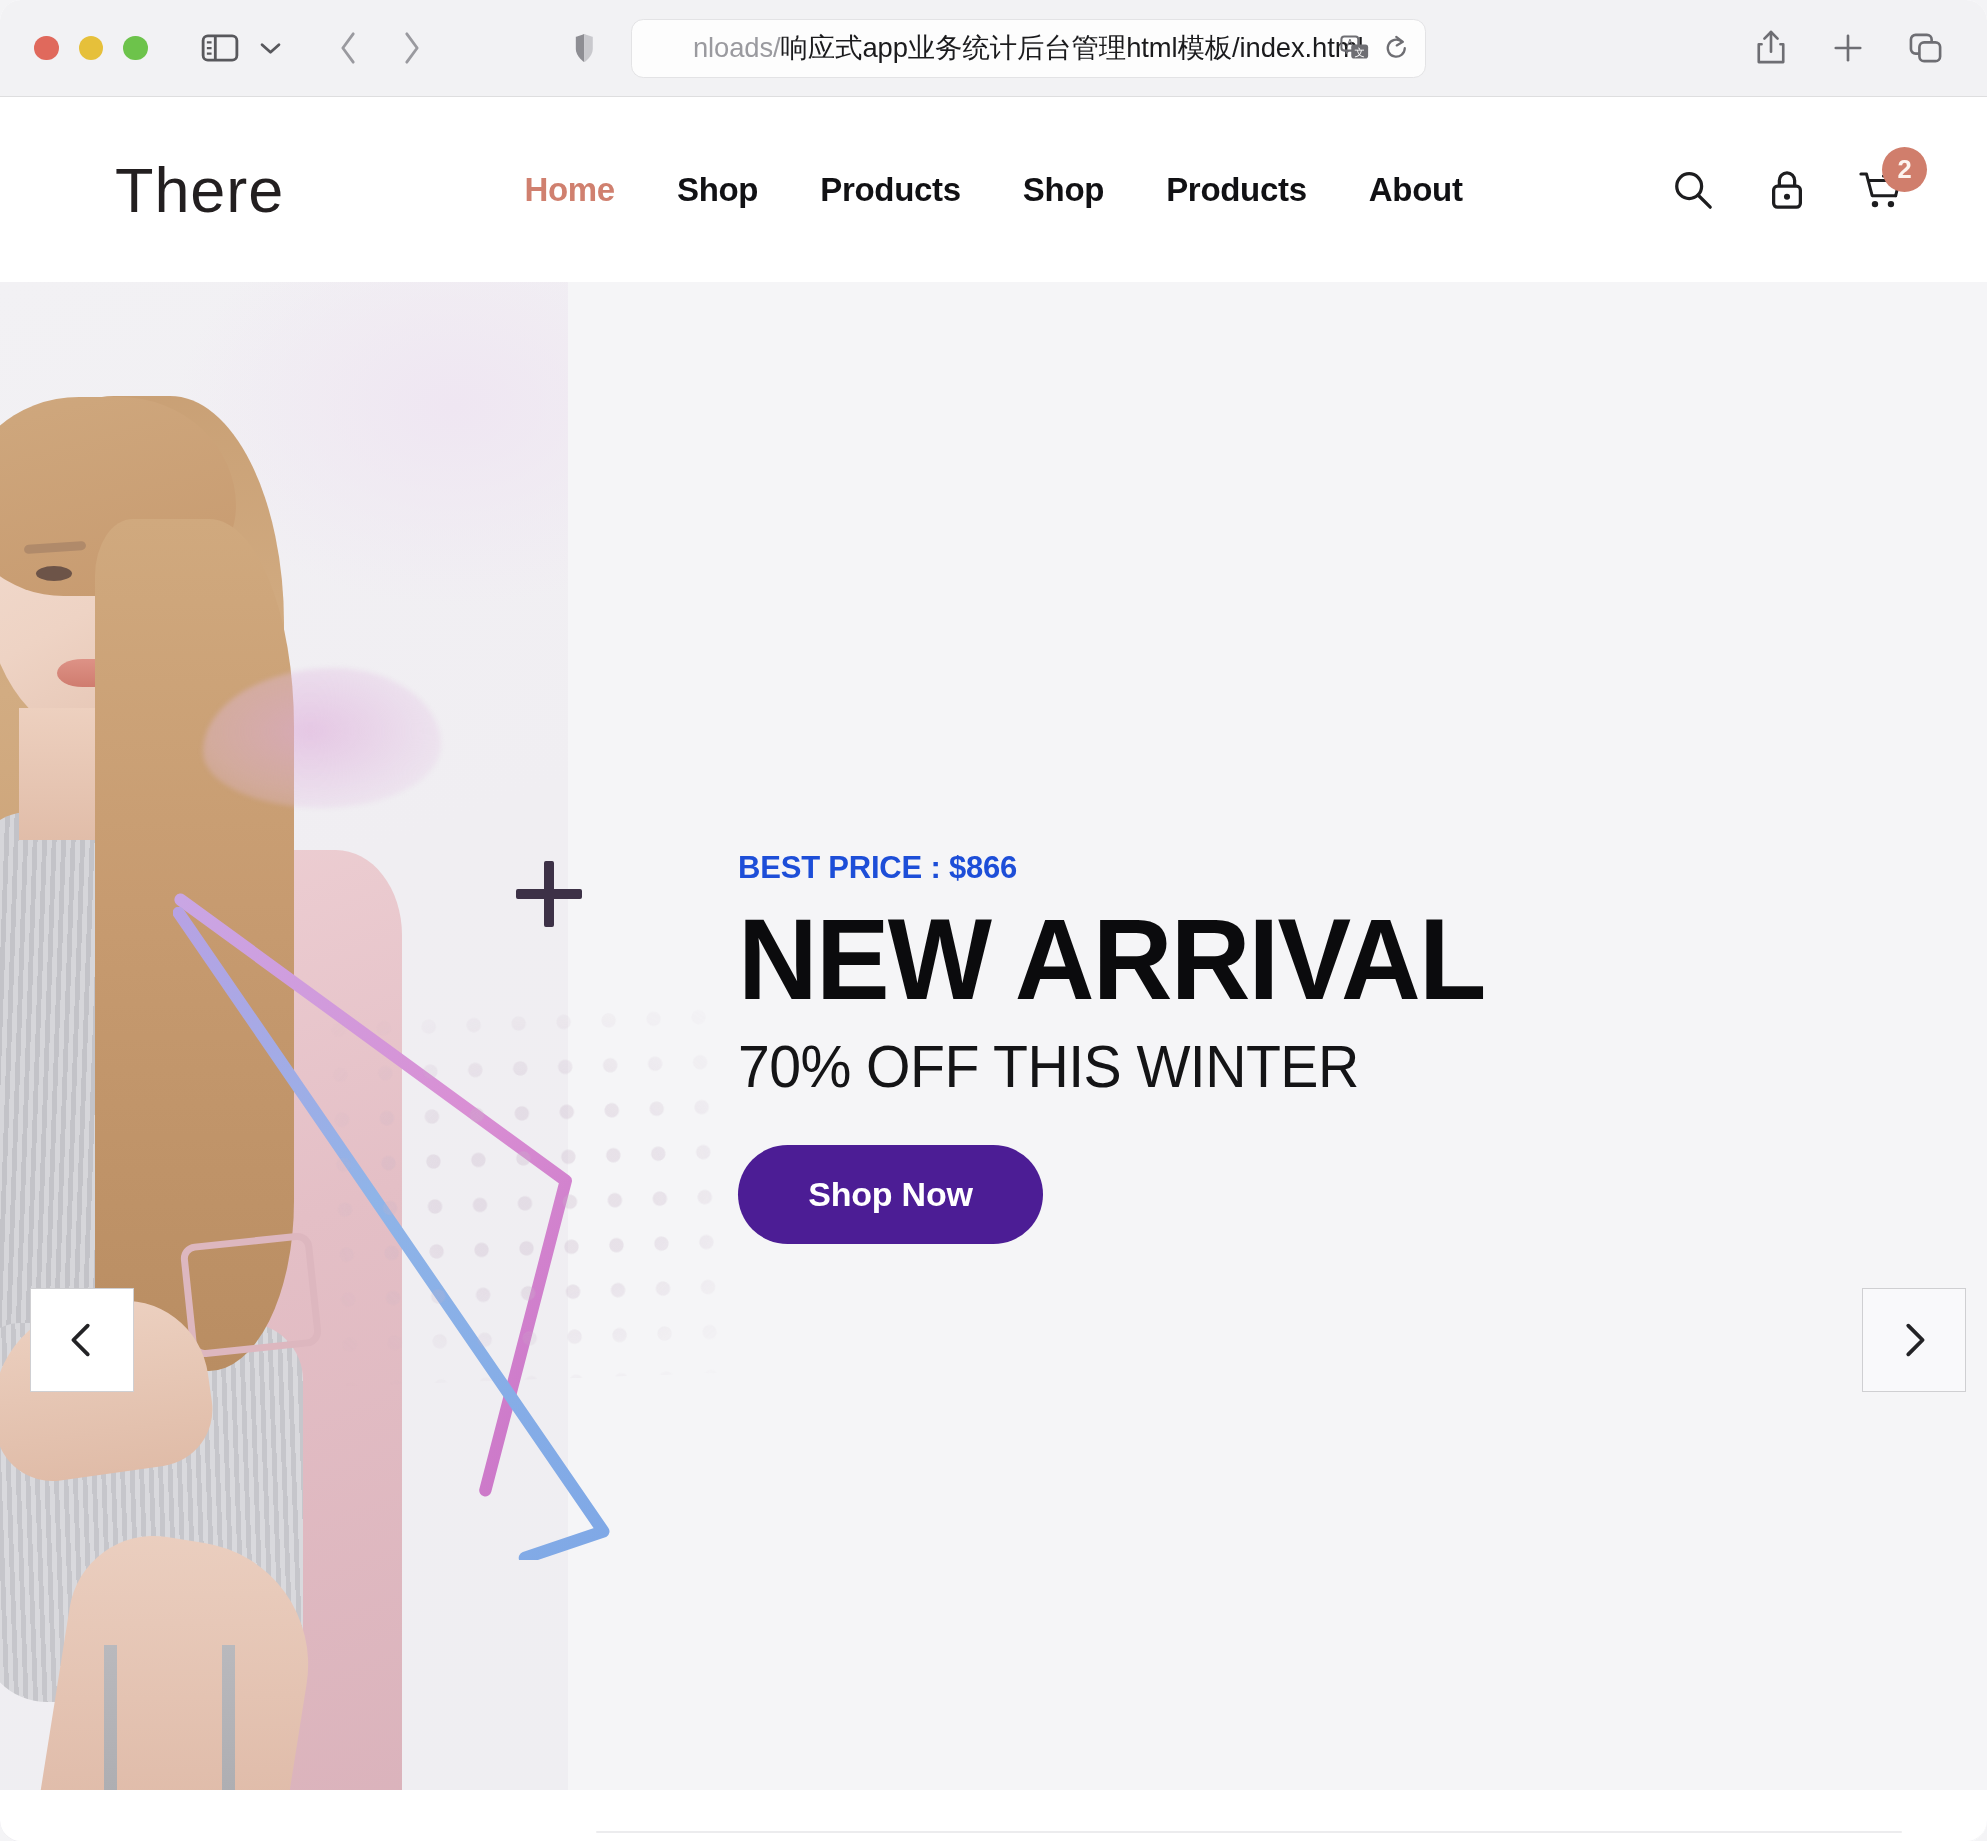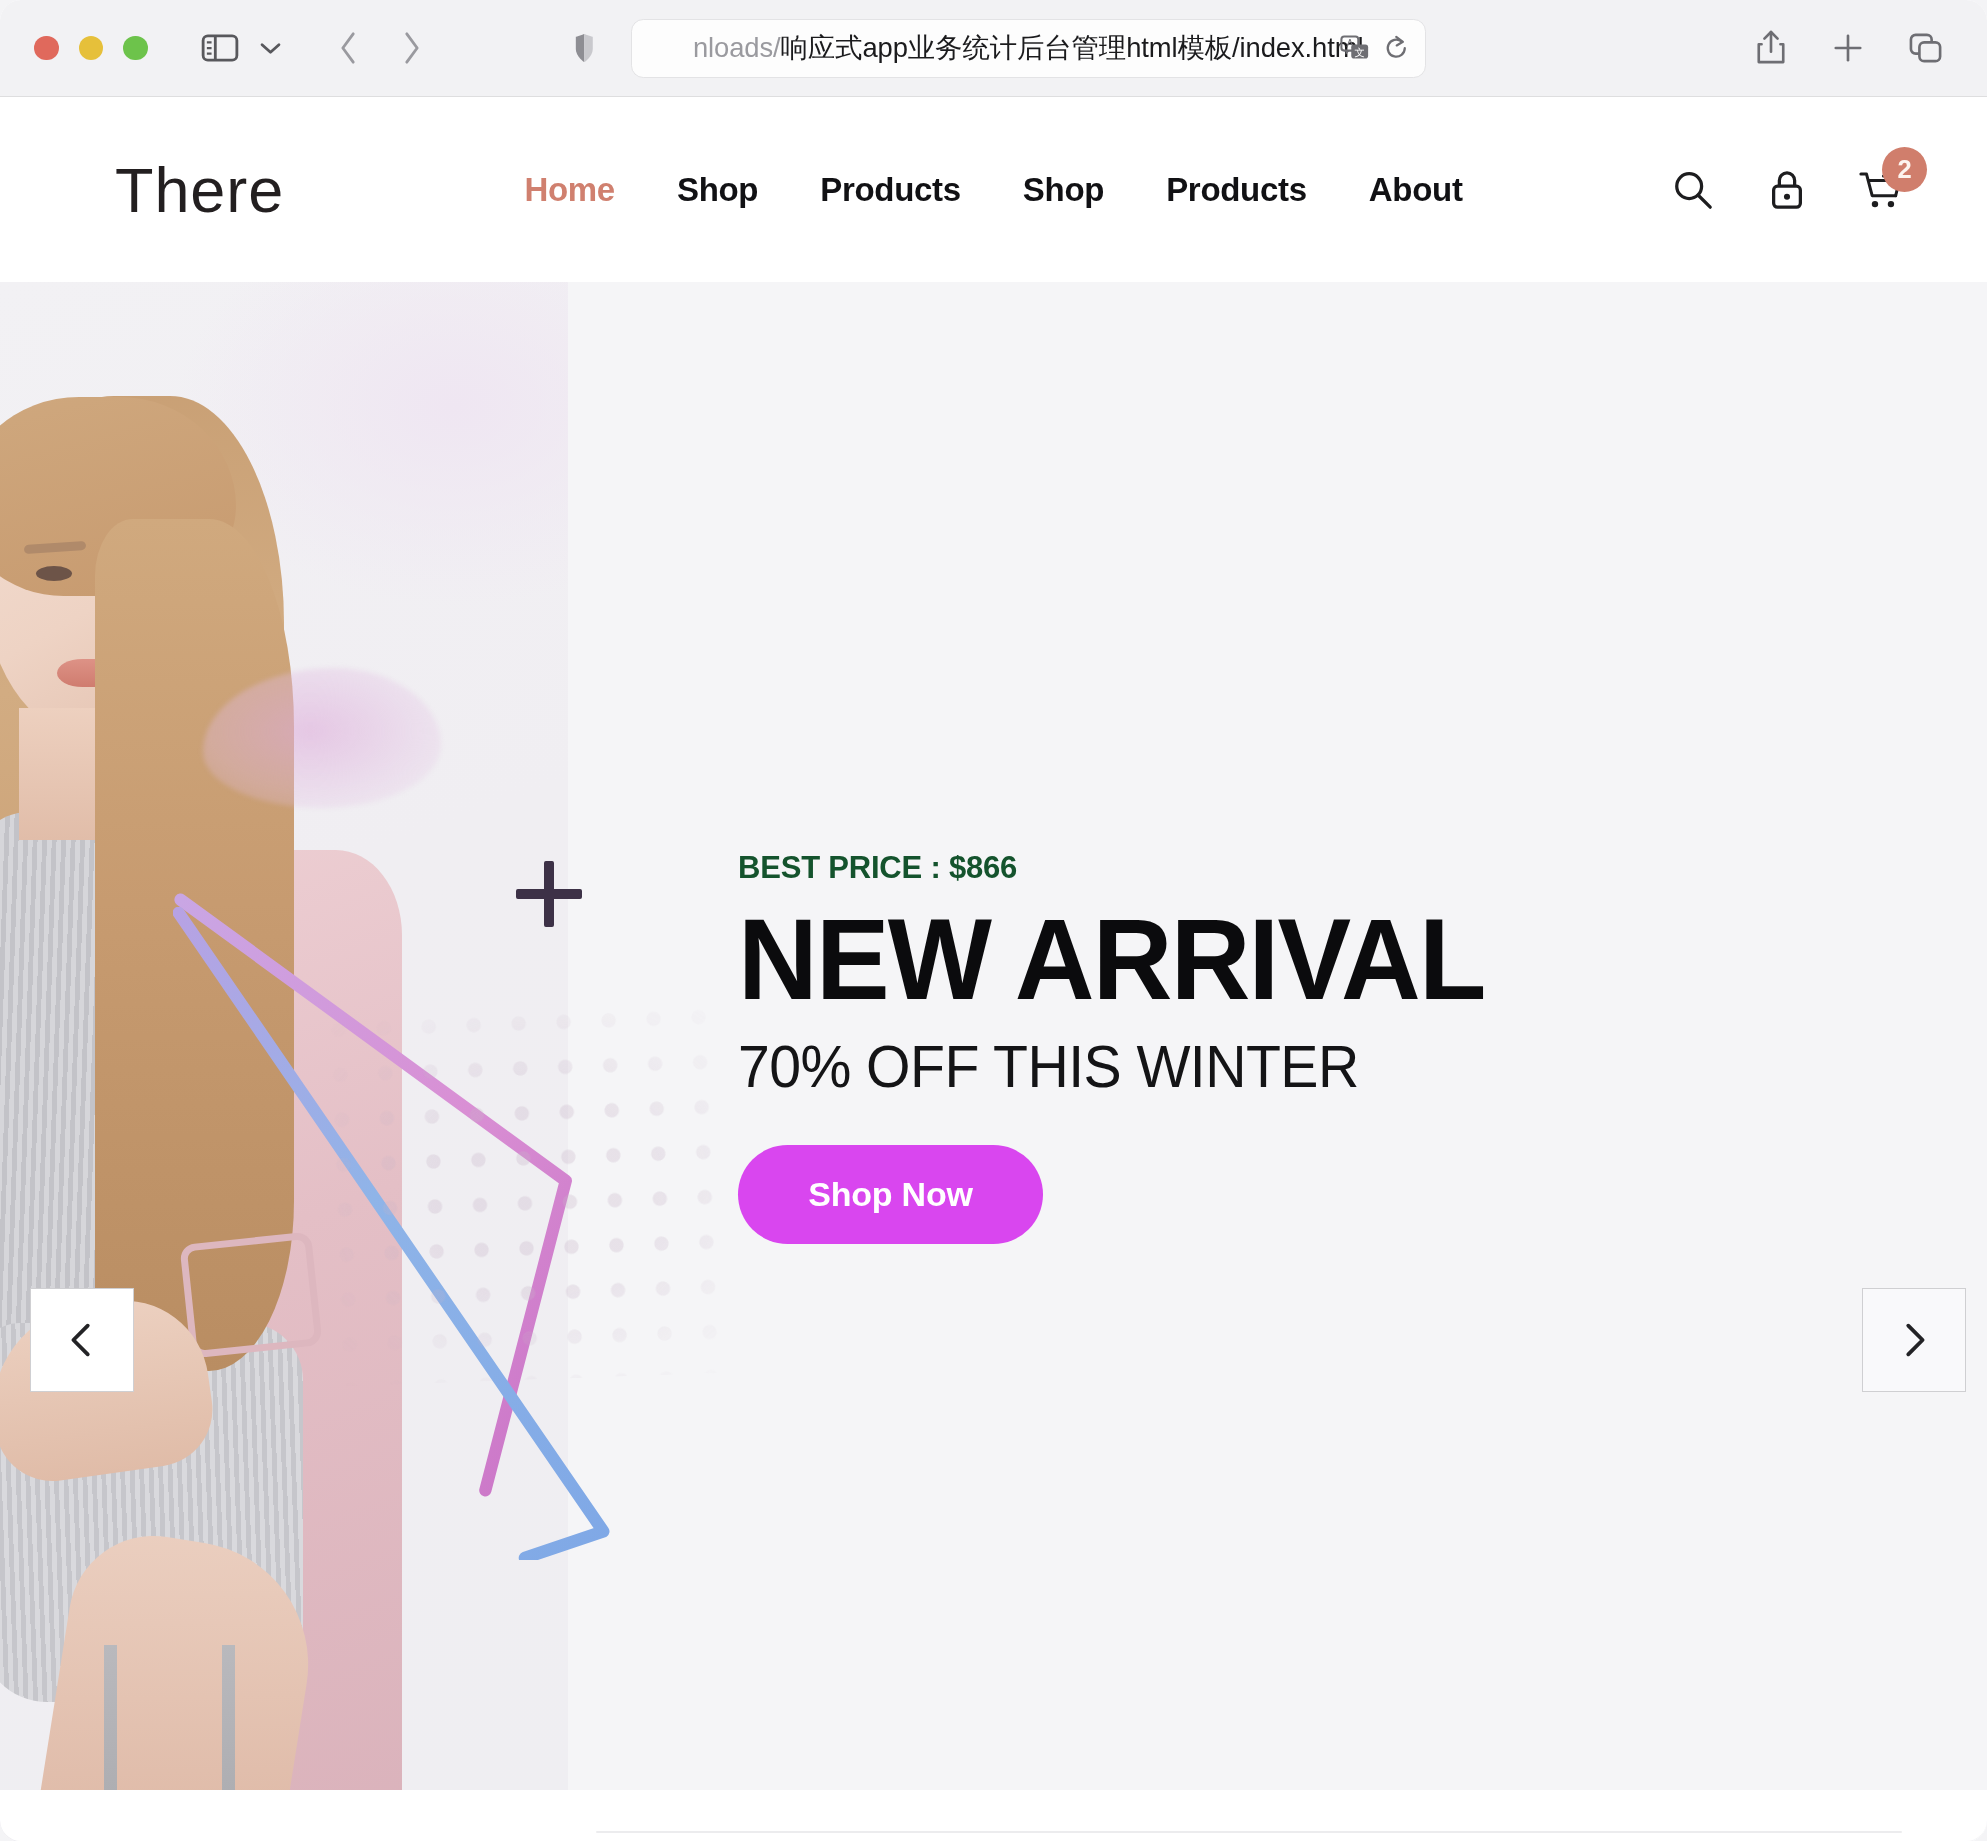--- a/index.html
+++ b/index.html
@@ -375,21 +375,21 @@
   .hero-copy {
     position: absolute;
     left: 738px;
     top: 568px;
     width: 1117px;
     z-index: 10;
   }
   .eyebrow {
     font-size: 31px;
     font-weight: bold;
-    color: #14532d;
+    color: #1d4ed8;
     letter-spacing: -0.2px;
     margin-bottom: 15px;
   }
   .hero-title {
     font-size: 115px;
     font-weight: 900;
     color: #0b0b0d;
     line-height: 1.02;
     letter-spacing: -1.9px;
     transform: scaleX(0.96);
@@ -413,21 +413,21 @@
     max-width: 1079px;
     margin-bottom: 51px;
   }
   .shop-btn {
     display: inline-flex;
     align-items: center;
     justify-content: center;
     width: 305px;
     height: 99px;
     border-radius: 53px;
-    background: #d946ef;
+    background: #4c1d95;
     color: #ffffff;
     font-size: 34px;
     font-weight: bold;
     letter-spacing: -0.2px;
     border: none;
     cursor: pointer;
     font-family: "Liberation Sans", sans-serif;
   }
 
   

